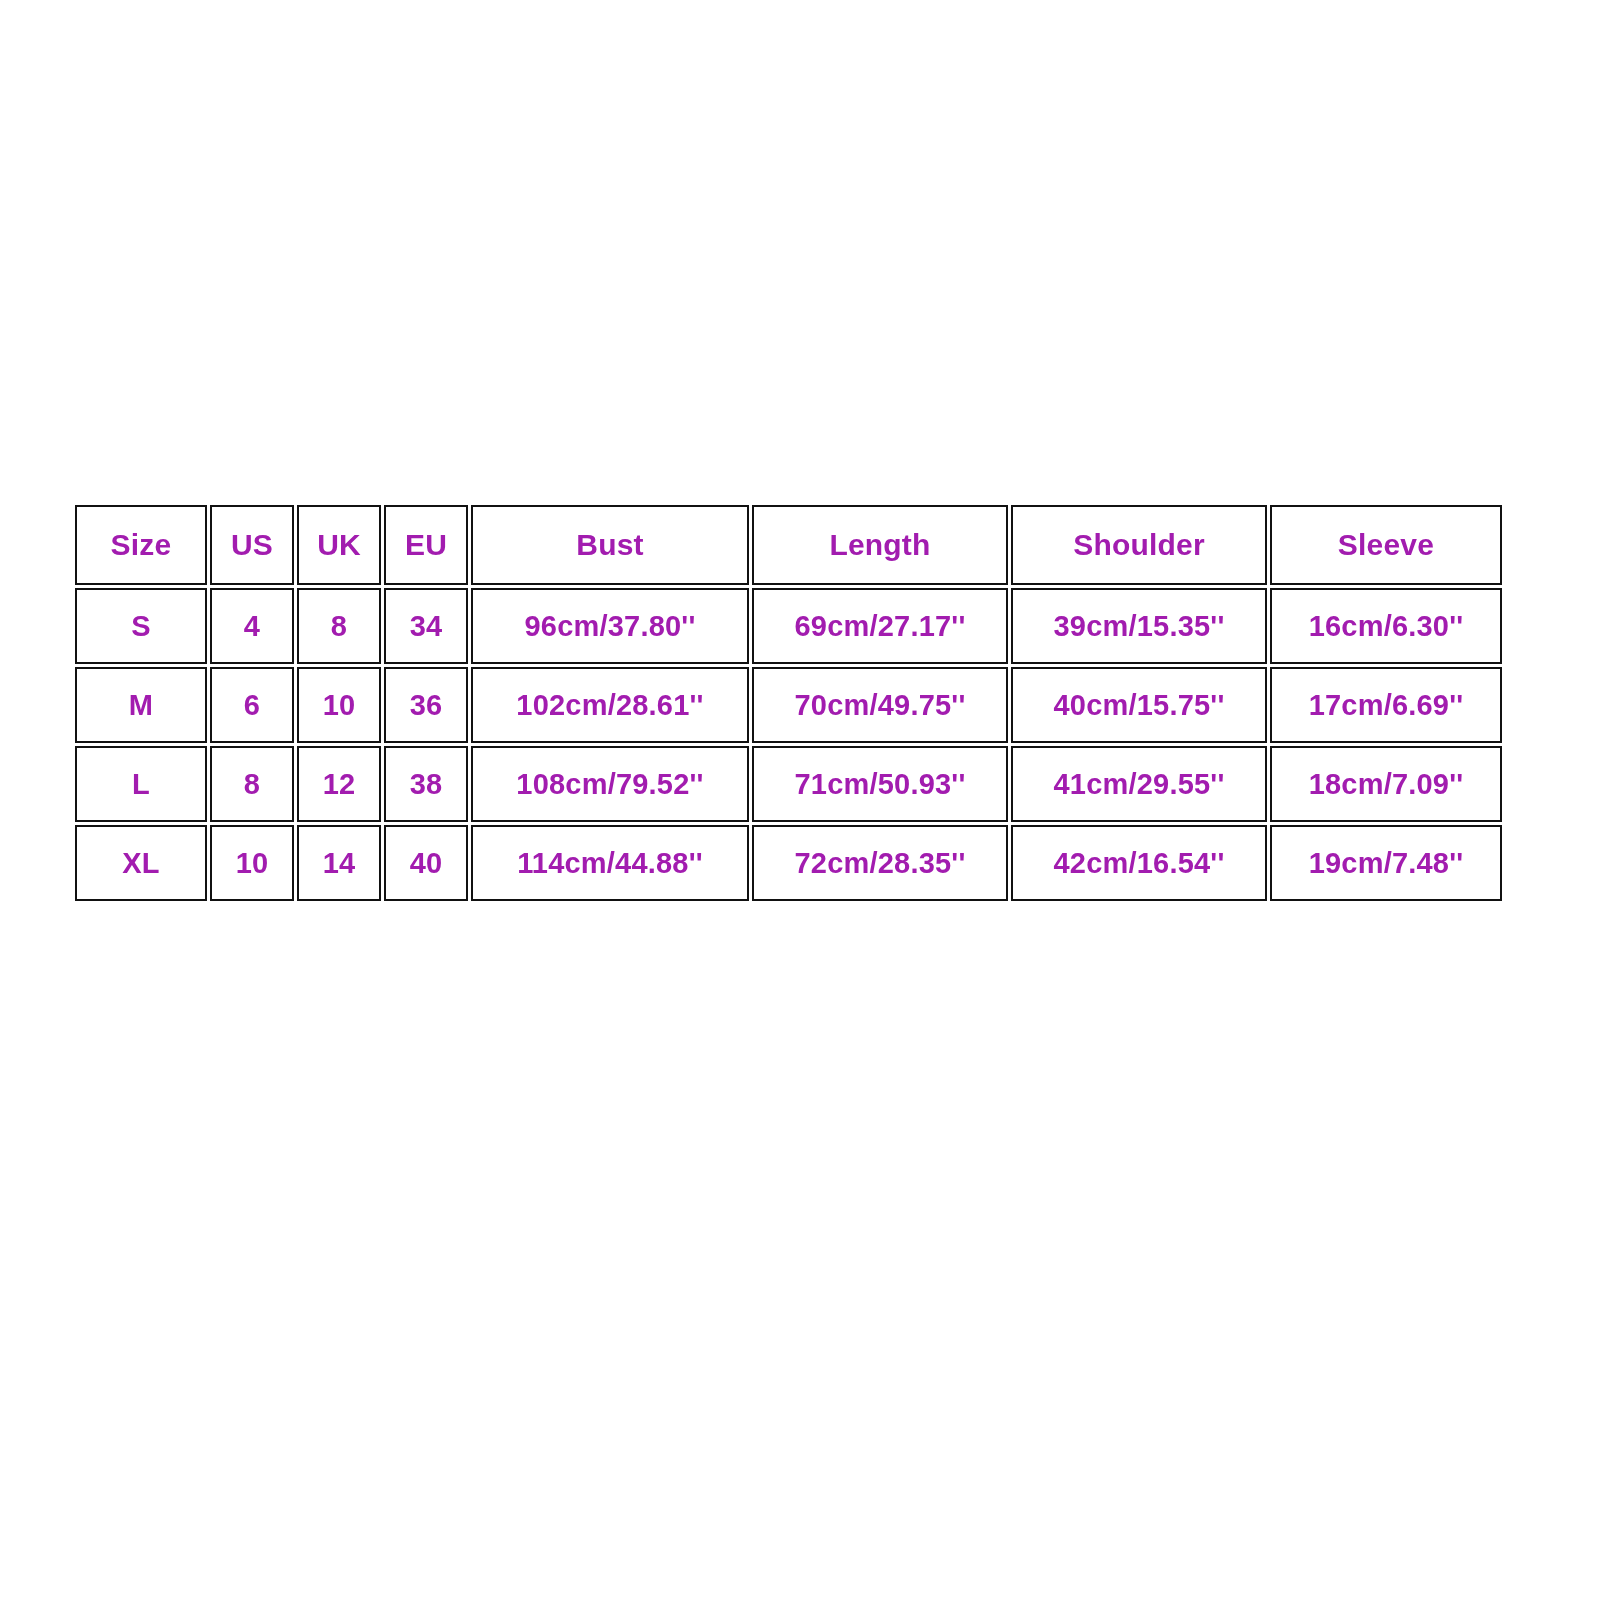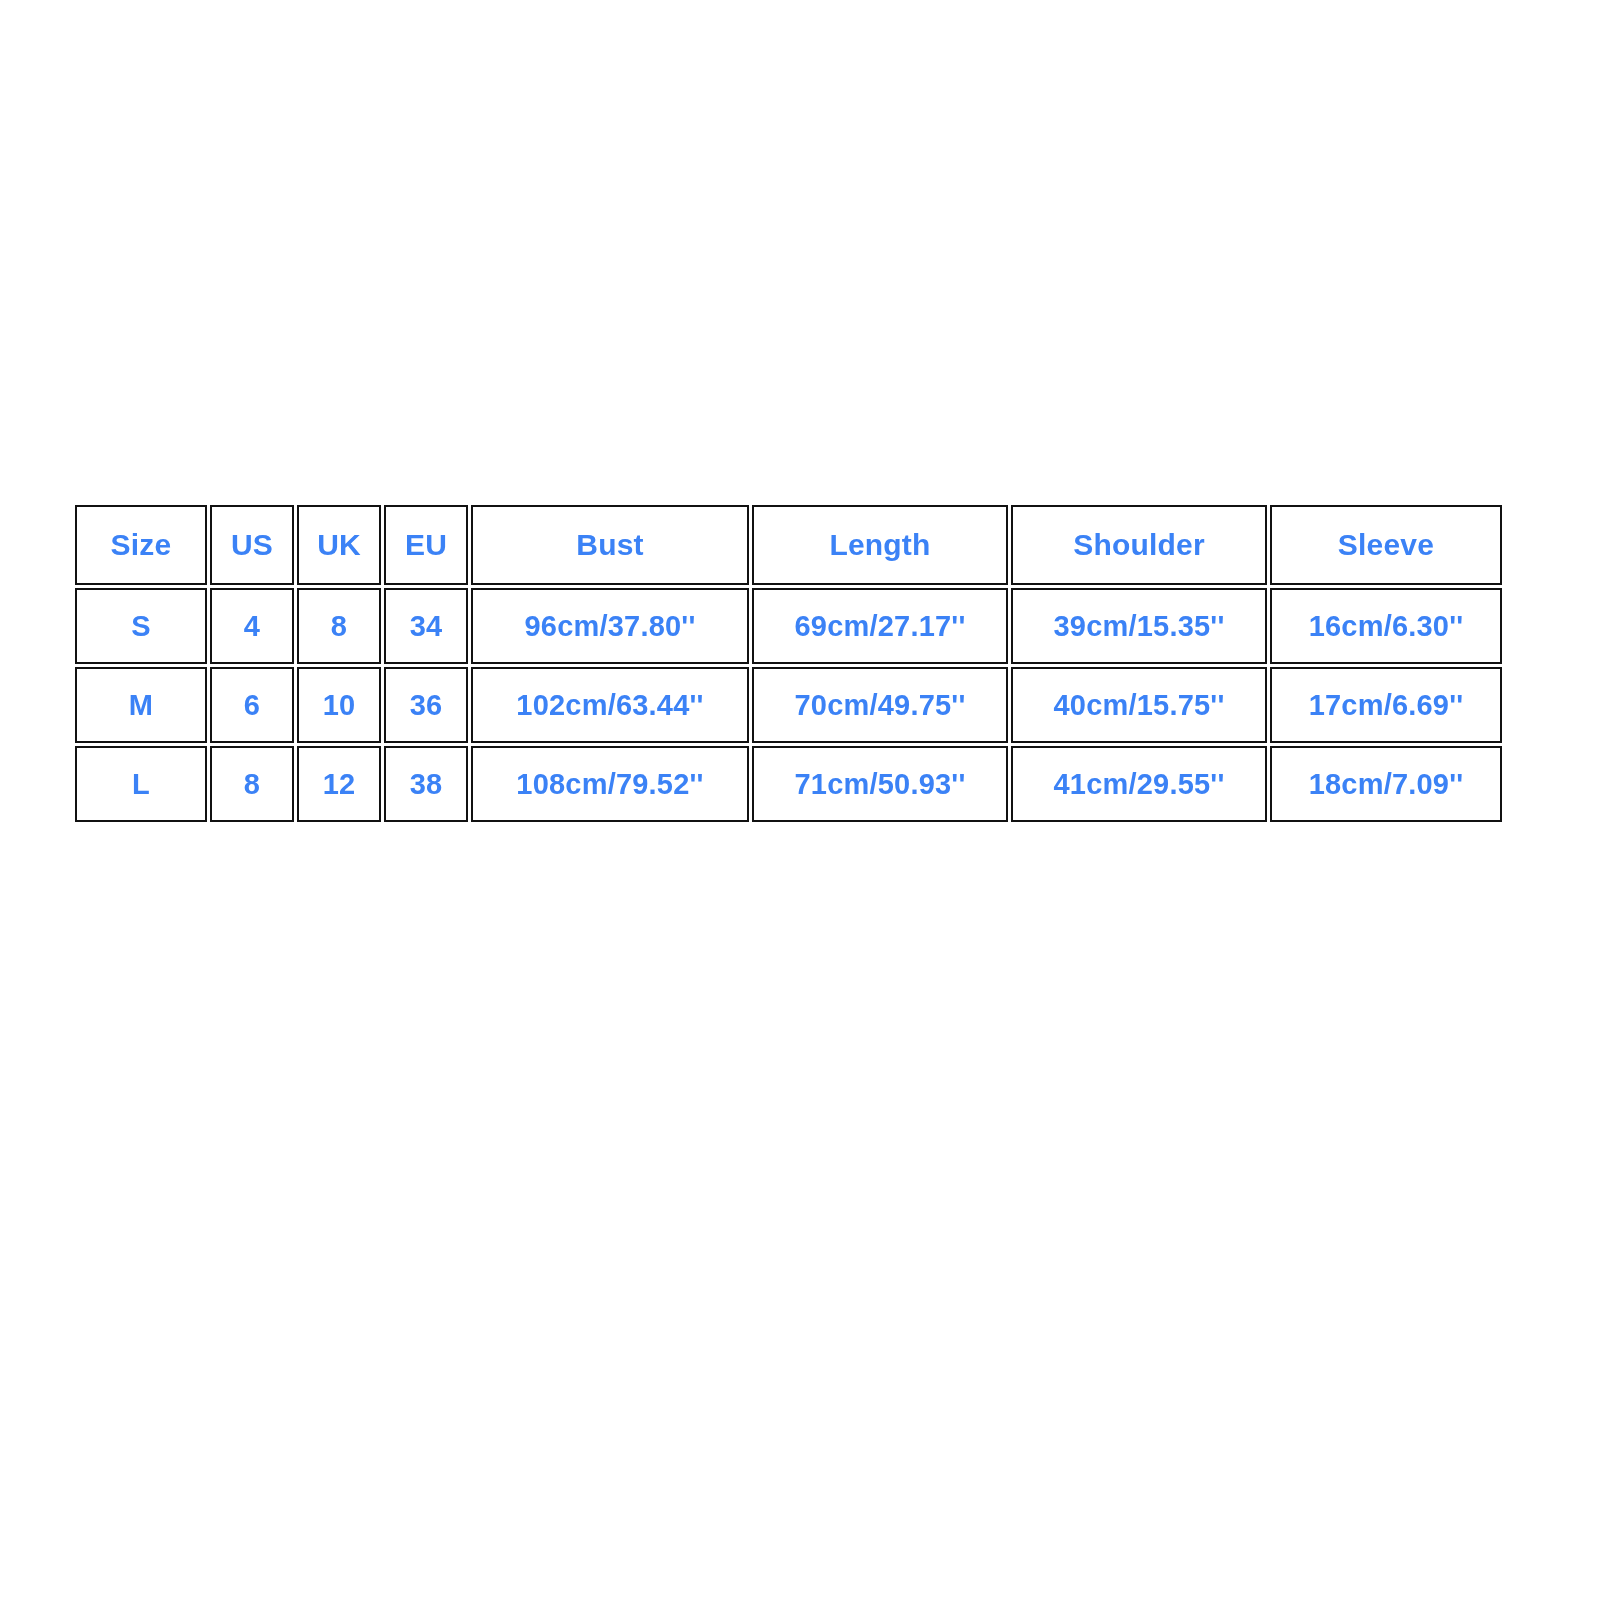--- a/index.html
+++ b/index.html
@@ -29,21 +29,21 @@
     border-collapse: separate;
     border-spacing: 3px;
     width: 100%;
     table-layout: fixed;
     background: #ffffff;
   }
   table.size-chart td,
   table.size-chart th {
     border: 2px solid #111111;
     background: #ffffff;
-    color: #3b82f6;
+    color: #a21caf;
     text-align: center;
     vertical-align: middle;
     font-weight: bold;
     font-size: 29px;
     height: 68px;
     padding: 2px 14px;
     white-space: nowrap;
     letter-spacing: 0.2px;
   }
   table.size-chart thead th {
@@ -97,31 +97,41 @@
           <td>96cm/37.80''</td>
           <td>69cm/27.17''</td>
           <td>39cm/15.35''</td>
           <td>16cm/6.30''</td>
         </tr>
         <tr>
           <td>M</td>
           <td>6</td>
           <td>10</td>
           <td>36</td>
-          <td>102cm/63.44''</td>
+          <td>102cm/28.61''</td>
           <td>70cm/49.75''</td>
           <td>40cm/15.75''</td>
           <td>17cm/6.69''</td>
         </tr>
         <tr>
           <td>L</td>
           <td>8</td>
           <td>12</td>
           <td>38</td>
           <td>108cm/79.52''</td>
           <td>71cm/50.93''</td>
           <td>41cm/29.55''</td>
           <td>18cm/7.09''</td>
         </tr>
+        <tr>
+          <td>XL</td>
+          <td>10</td>
+          <td>14</td>
+          <td>40</td>
+          <td>114cm/44.88''</td>
+          <td>72cm/28.35''</td>
+          <td>42cm/16.54''</td>
+          <td>19cm/7.48''</td>
+        </tr>
       </tbody>
     </table>
   </div>
 </div>
 
 </body></html>

